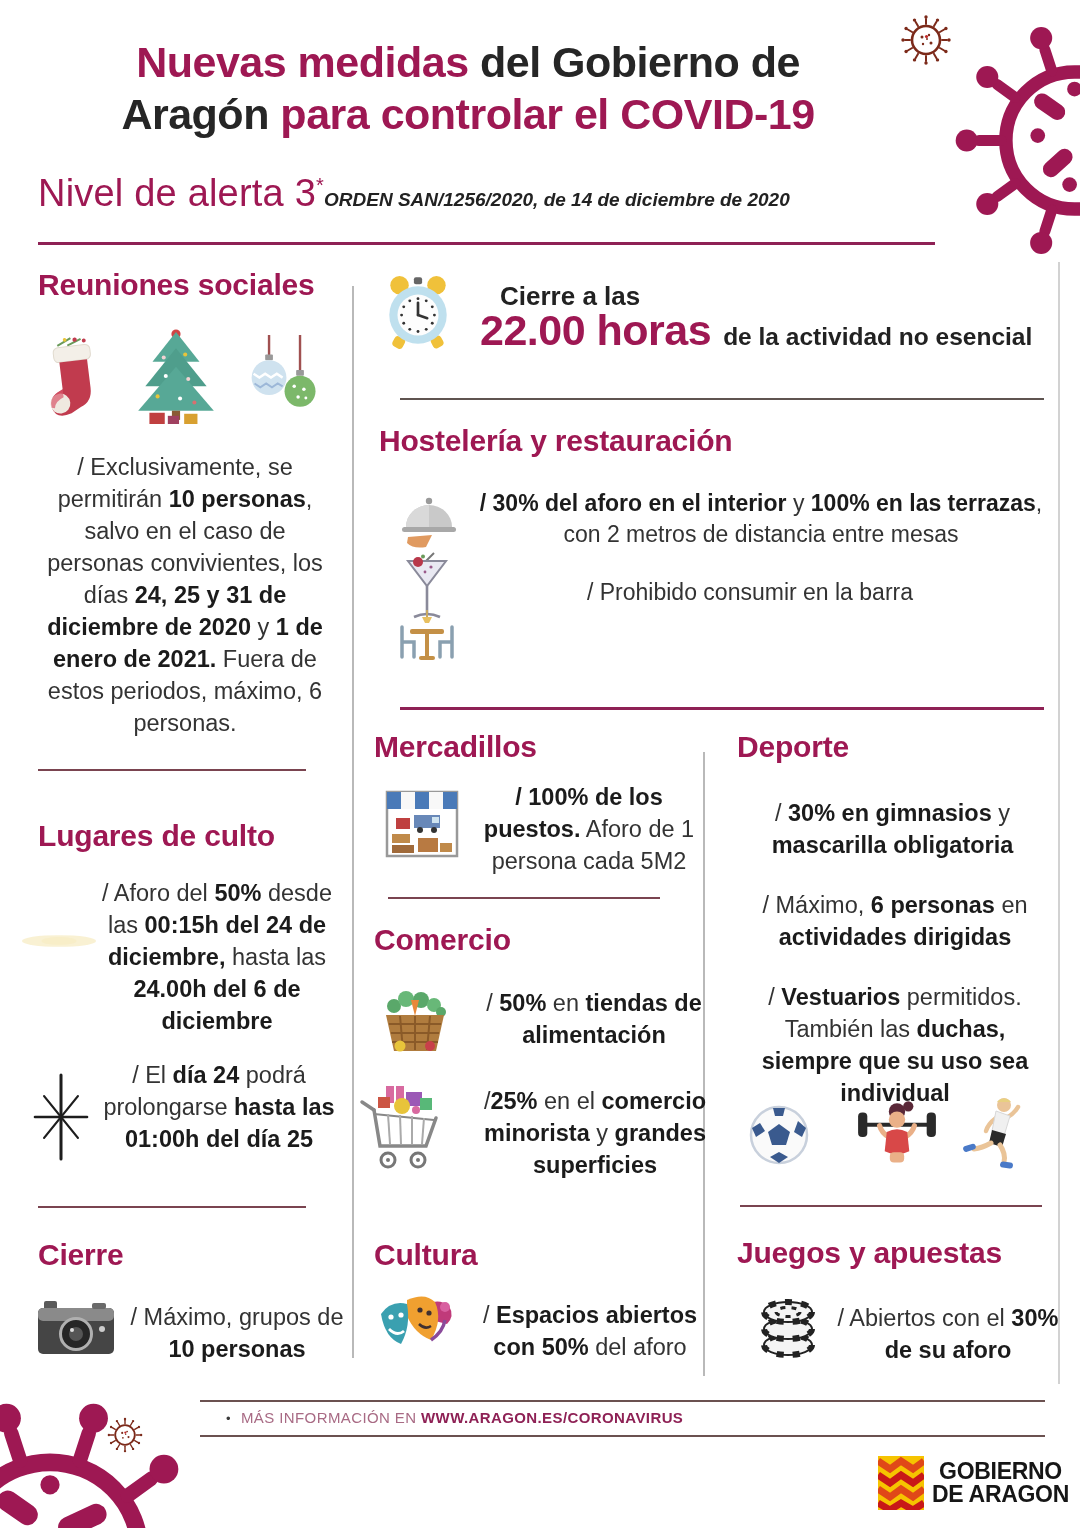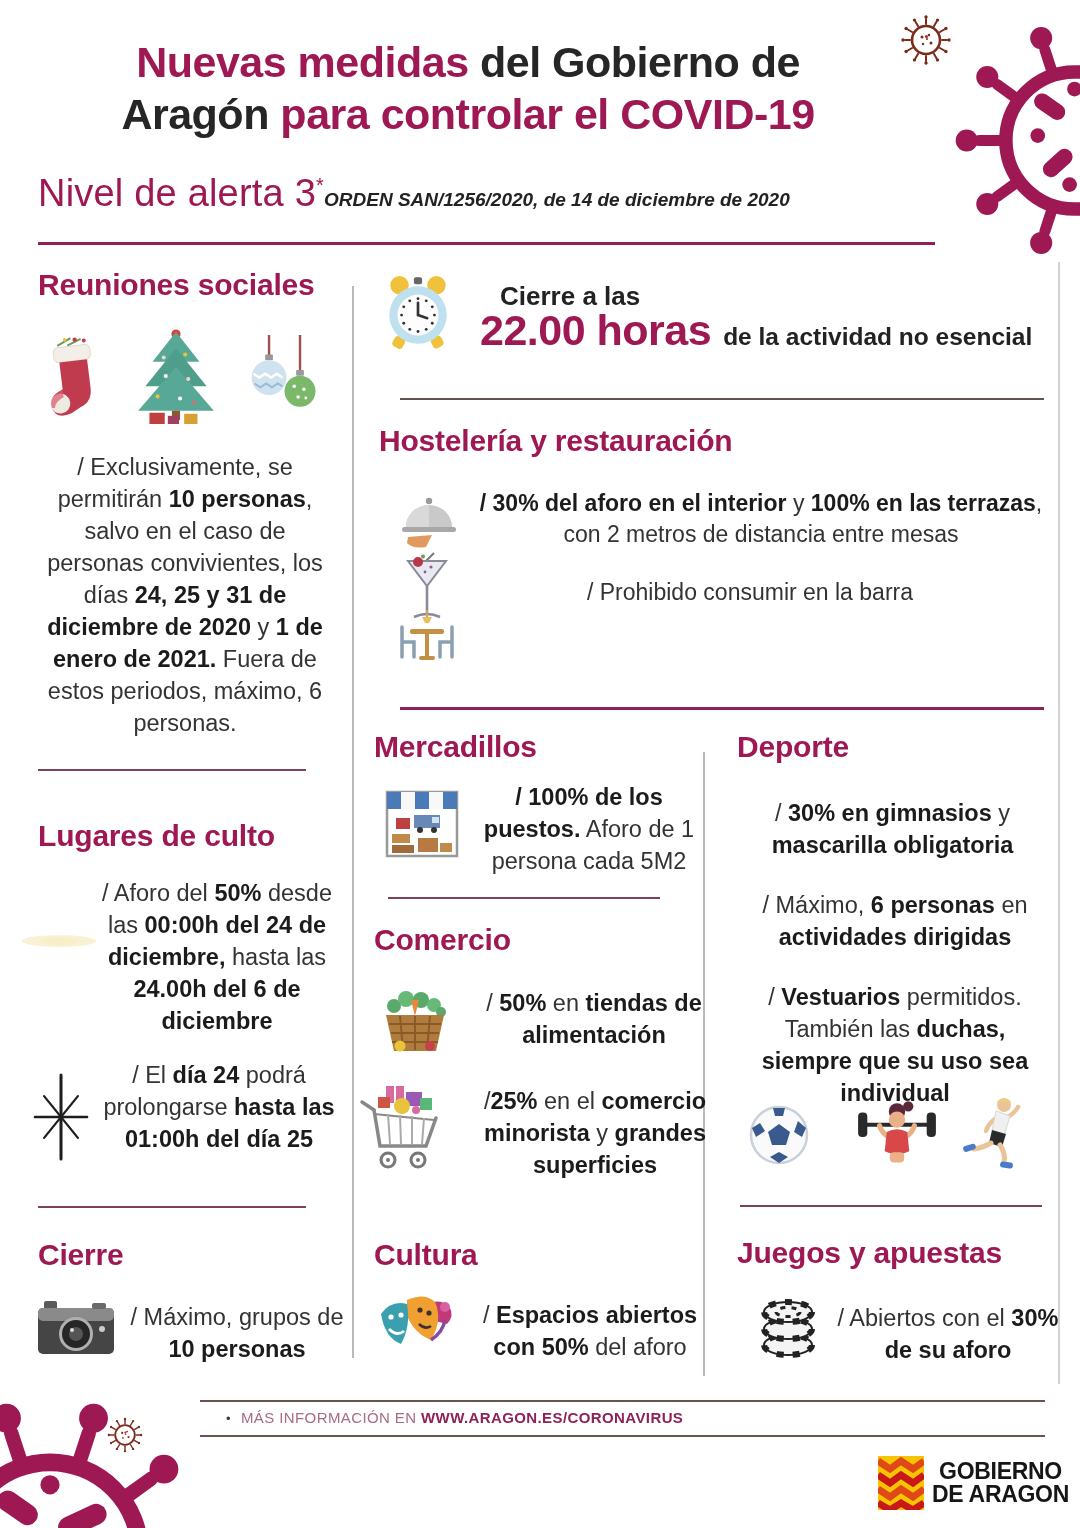--- a/index.html
+++ b/index.html
@@ -190,21 +190,21 @@
   <div class="abs txt" style="left:38px;top:452px;width:294px;"><span>/ Exclusivamente, se permitirán </span><span class="b">10 personas</span><span>, salvo en el caso de personas convivientes, los días </span><span class="b">24, 25 y 31 de diciembre de 2020</span><span> y </span><span class="b">1 de enero de 2021.</span><span> Fuera de estos periodos, máximo, 6 personas.</span></div>
 
   <div class="abs rule-thin" style="left:38px;top:769px;width:268px;"></div>
 
   <div class="abs h2" style="left:38px;top:806px;margin-top:13px;">Lugares de culto</div>
 
   <svg class="abs" style="left:20px;top:926px;" width="78" height="30" viewBox="0 0 80 30">
     <ellipse cx="40" cy="15" rx="38" ry="6" fill="#f3e3a8" opacity="0.5"></ellipse>
     <ellipse cx="40" cy="15" rx="18" ry="4" fill="#f7edc6" opacity="0.9"></ellipse>
   </svg>
-  <div class="abs txt" style="left:95px;top:878px;width:244px;"><span>/ Aforo del </span><span class="b">50%</span><span>  desde las </span><span class="b">00:00h del 24 de diciembre,</span><span> hasta las </span><span class="b">24.00h del 6 de diciembre</span></div>
+  <div class="abs txt" style="left:95px;top:878px;width:244px;"><span>/ Aforo del </span><span class="b">50%</span><span>  desde las </span><span class="b">00:15h del 24 de diciembre,</span><span> hasta las </span><span class="b">24.00h del 6 de diciembre</span></div>
 
   <svg class="abs" style="left:28px;top:1070px;" width="66" height="94" viewBox="0 0 66 92">
     <g stroke="#1d1d1d" stroke-linecap="round" fill="none">
       <line x1="33" y1="4" x2="33" y2="88" stroke-width="3"></line>
       <line x1="7" y1="46" x2="59" y2="46" stroke-width="2.6"></line>
       <line x1="16" y1="25" x2="50" y2="67" stroke-width="2"></line>
       <line x1="50" y1="25" x2="16" y2="67" stroke-width="2"></line>
     </g>
   </svg>
   <div class="abs txt" style="left:95px;top:1060px;width:248px;"><span>/ El </span><span class="b">día 24</span><span> podrá prolongarse </span><span class="b">hasta las 01:00h del día 25</span></div>

